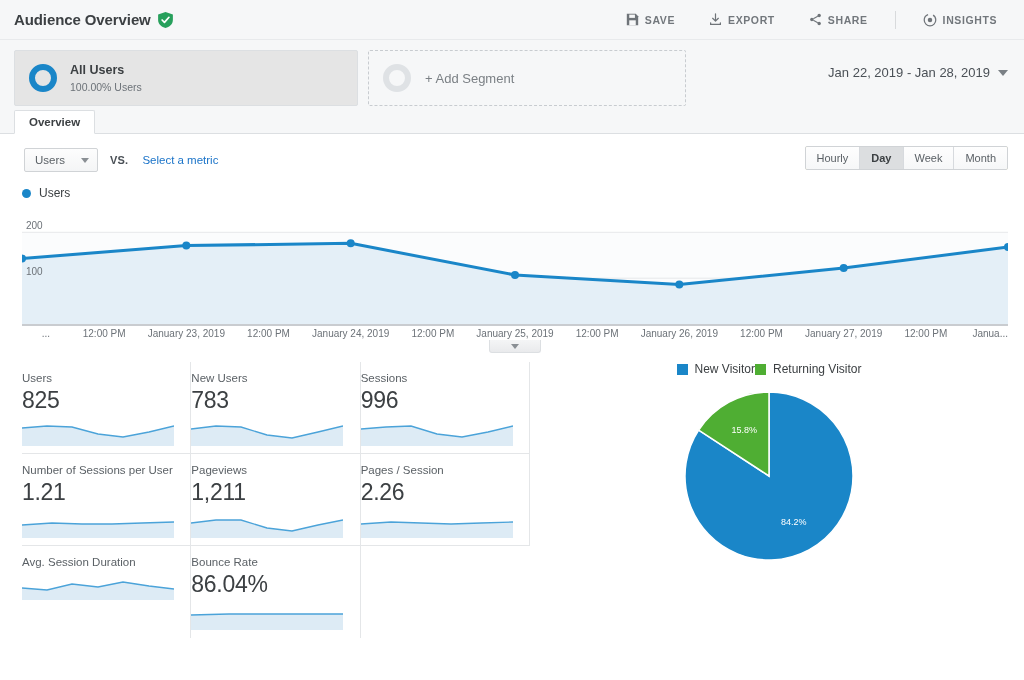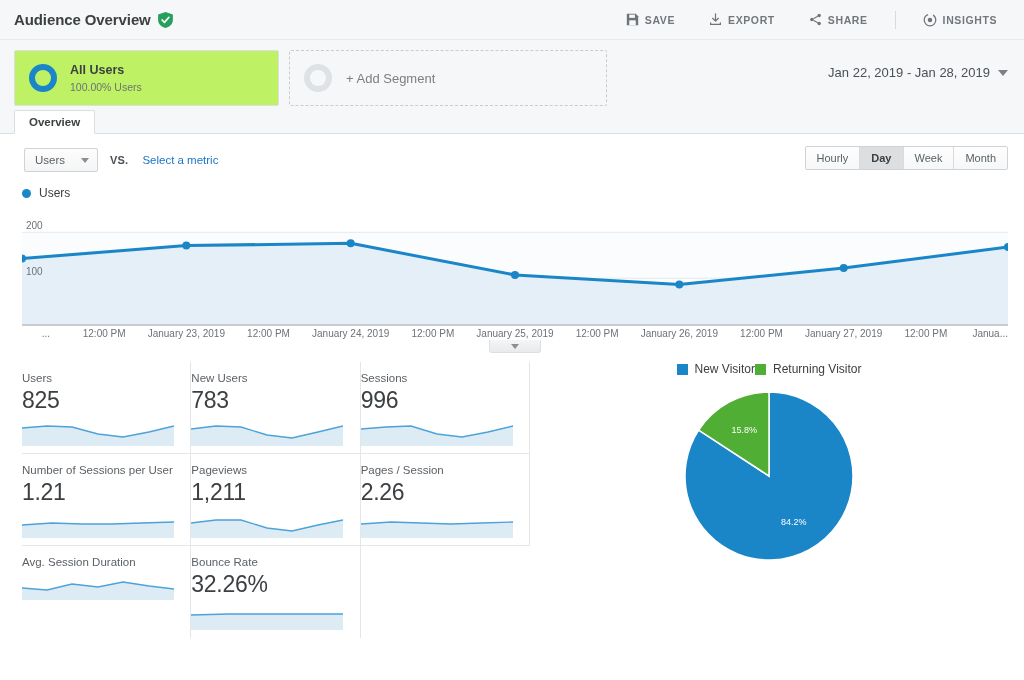--- a/index.html
+++ b/index.html
@@ -41,22 +41,22 @@
 
   
   .segbar {
     background: #f6f7f8;
     padding: 10px 14px 0 14px;
     display: flex; align-items: flex-start;
     position: relative;
     height: 68px;
   }
   .segment {
-    width: 265px; height: 56px;
-    background: #bef264;
+    width: 344px; height: 56px;
+    background: #e5e5e5;
     border: 1px solid #dcdfe2;
     border-radius: 2px;
     display: flex; align-items: center;
     padding: 0 14px;
     cursor: pointer;
   }
   .segment.add {
     background: transparent;
     border: 1px dashed #c8ccd0;
     margin-left: 10px;
@@ -431,21 +431,21 @@
     <div class="metric-row">
       <div class="metric-card">
         <div class="metric-name">Avg. Session Duration</div>
         <svg class="spark" viewBox="0 0 152 26" preserveAspectRatio="none">
           <path d="M0,14 L25,16 L50,10 L76,13 L101,8 L127,12 L152,15 L152,26 L0,26 Z" fill="#ddebf5"></path>
           <path d="M0,14 L25,16 L50,10 L76,13 L101,8 L127,12 L152,15" stroke="#4ba3d9" stroke-width="1.4" fill="none"></path>
         </svg>
       </div>
       <div class="metric-card">
         <div class="metric-name">Bounce Rate</div>
-        <div class="metric-value">32.26%</div>
+        <div class="metric-value">86.04%</div>
         <svg class="spark" viewBox="0 0 152 26" preserveAspectRatio="none">
           <path d="M0,11 L38,10 L76,10 L114,10 L152,10 L152,26 L0,26 Z" fill="#ddebf5"></path>
           <path d="M0,11 L38,10 L76,10 L114,10 L152,10" stroke="#4ba3d9" stroke-width="1.4" fill="none"></path>
         </svg>
       </div>
       <div class="metric-card empty"></div>
     </div>
   </div>
 
   <div class="pie-panel">

